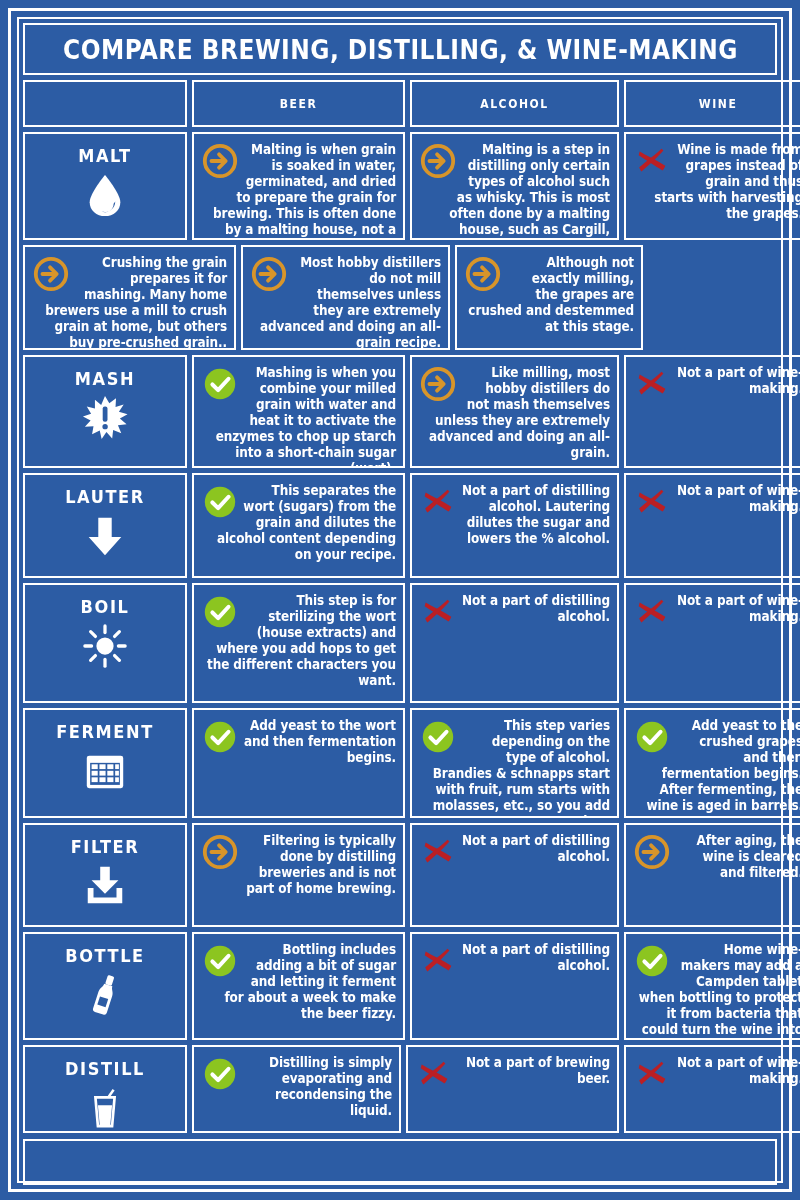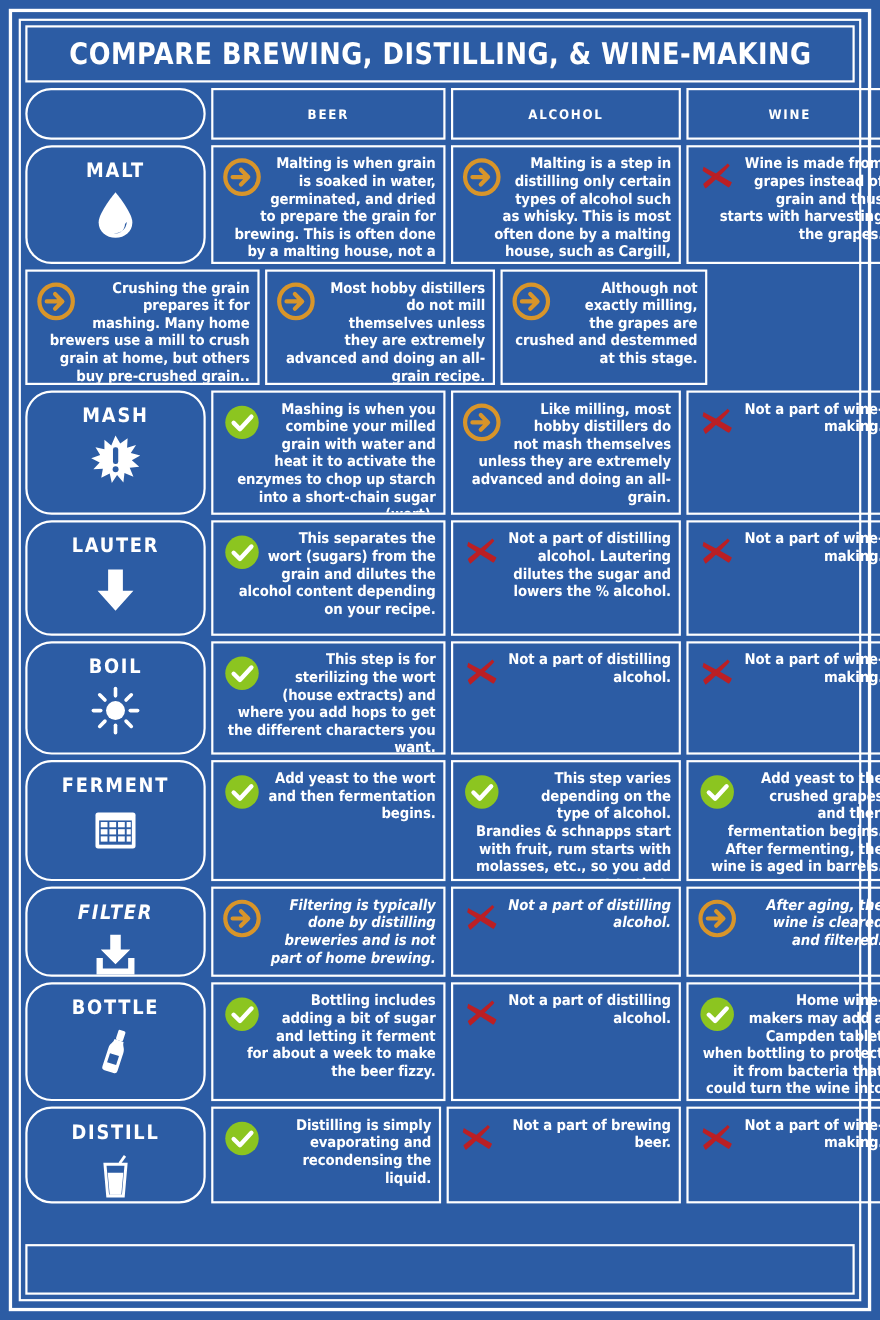--- a/index.html
+++ b/index.html
@@ -68,21 +68,21 @@
   .row:last-child { margin-bottom: 0; }
 
   .cell {
     border: 2px solid #ffffff;
     margin-right: 5px;
     position: relative;
     overflow: hidden;
   }
   .cell:last-child { margin-right: 0; }
 
-  .col-label  { width: 164px; flex: 0 0 164px; border-radius: 24px; }
+  .col-label  { width: 164px; flex: 0 0 164px; }
   .col-beer   { width: 213px; flex: 0 0 213px; }
   .col-alc    { width: 209px; flex: 0 0 209px; }
   .col-wine   { width: 188px; flex: 0 0 188px; }
 
   
   .header-row .cell {
     height: 47px;
     display: flex;
     align-items: center;
     justify-content: center;
@@ -140,23 +140,23 @@
     text-align: right;
     font-family: "DejaVu Sans Condensed", "Liberation Sans Narrow", "Liberation Sans", sans-serif;
     letter-spacing: -0.1px;
   }
 
   
   .r-malt    .cell { height: 108px; }
   .r-mill    .cell { height: 105px; }
   .r-mash    .cell { height: 113px; }
   .r-lauter  .cell { height: 105px; }
-  .r-boil    .cell { height: 103px; }
+  .r-boil    .cell { height: 120px; }
   .r-ferment .cell { height: 110px; }
-  .r-filter  .cell { height: 82px; font-style: italic; }
+  .r-filter  .cell { height: 104px; }
   .r-bottle  .cell { height: 108px; }
   .r-distill .cell { height: 88px; }
 
   
   .footer-block {
     margin-top: 6px;
     border: 2px solid #ffffff;
     flex: 1 1 auto;
     min-height: 46px;
   }

